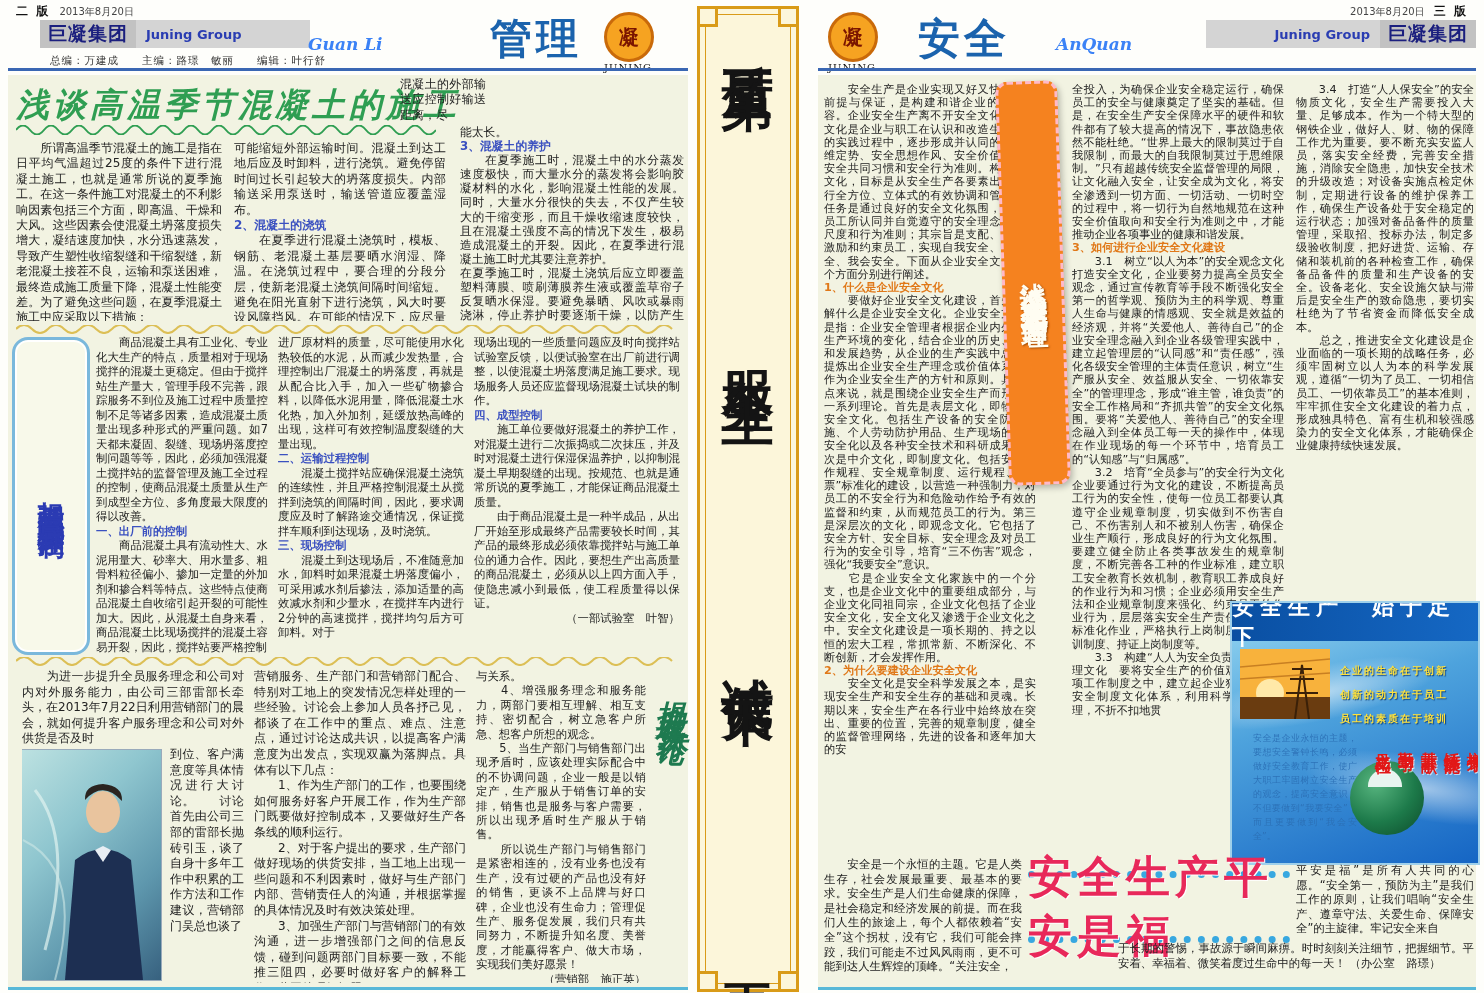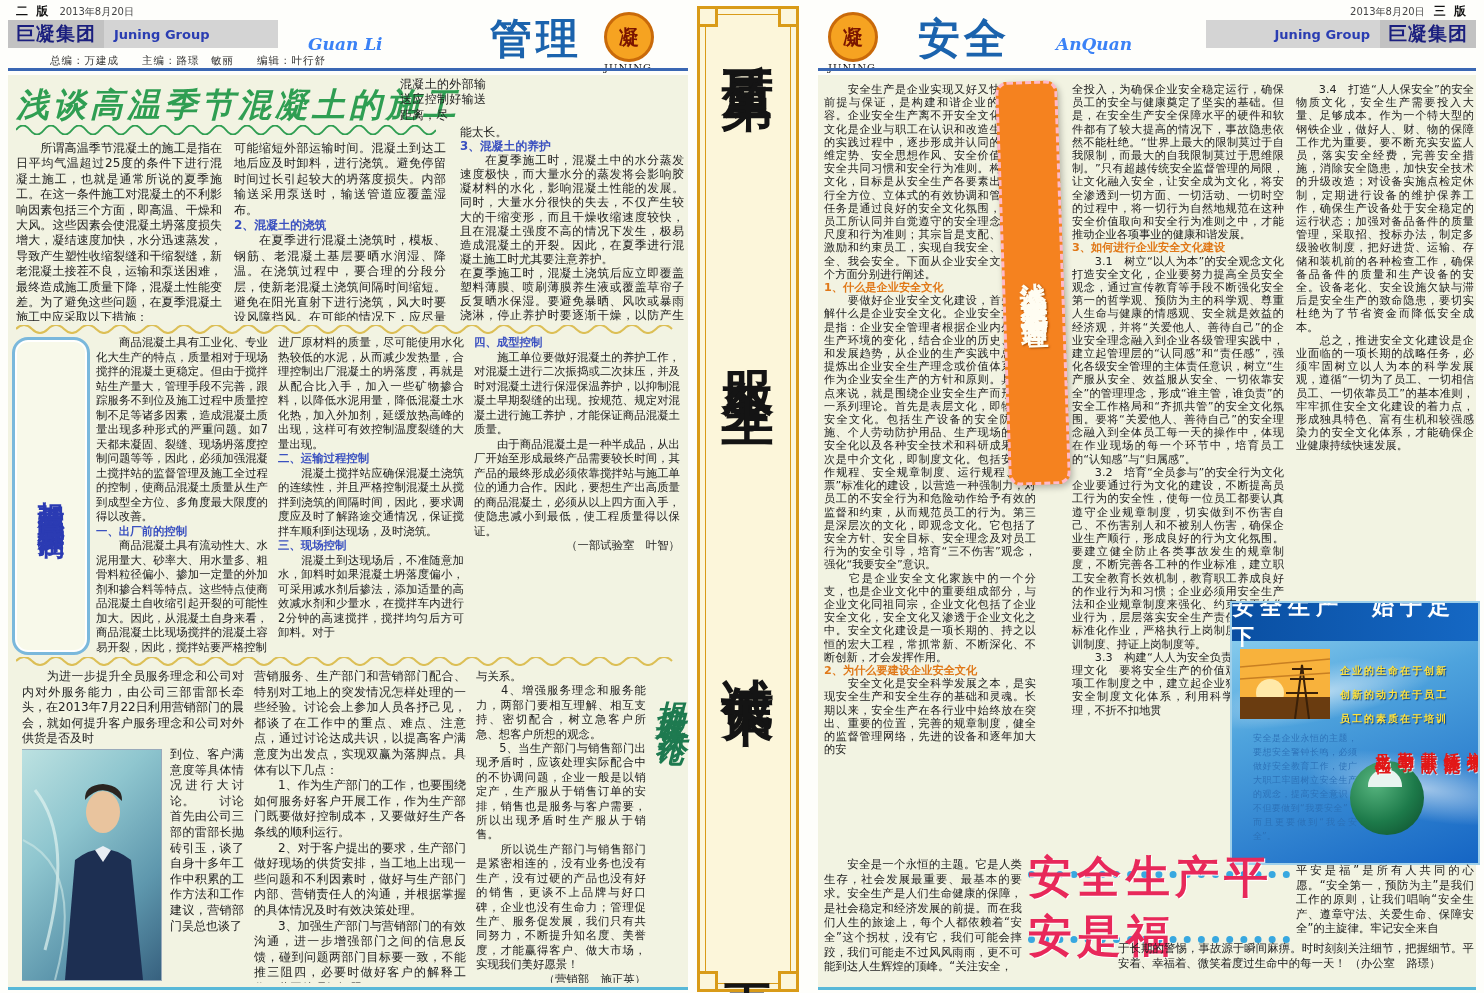--- a/index.html
+++ b/index.html
@@ -3,21 +3,21 @@
 <meta charset="utf-8">
 <style>
   html,body{margin:0;padding:0;background:#ffffff;}
   #sheet{position:relative;width:1484px;height:993px;background:#fefefb;overflow:hidden;
          font-family:"DejaVu Sans","Liberation Sans",sans-serif;color:#222;}
   .abs{position:absolute;}
   
   .meta{font-size:10px;color:#444;}
   .meta b{font-size:12px;color:#111;letter-spacing:2px;margin:0 6px;}
   
-  .grayband{background:#d4d4d4;height:28px;display:flex;align-items:center;}
+  .grayband{background:#d4d4d4;height:28px;display:flex;align-items:center;margin-left:32px;}
   .graydark{background:#c2c2c2;height:28px;display:flex;align-items:center;padding:0 8px;}
   .brand-cn{font-size:19px;font-weight:800;color:#1b1f7e;letter-spacing:1px;}
   .brand-en{font-size:13px;font-weight:700;color:#2a3db2;padding:0 10px;}
   .byline{font-size:10.5px;color:#333;letter-spacing:1px;}
   .pinyin{font-family:"DejaVu Serif","Liberation Serif",serif;font-style:italic;font-weight:700;
           font-size:17px;color:#3b82f6;}
   .section-big{font-size:42px;font-weight:900;color:#1b63ad;letter-spacing:4px;line-height:1;}
   .blue-rule{height:3px;background:#3a67b3;}
   
   .logo{width:46px;text-align:center;}
@@ -173,22 +173,23 @@
         <div class="para">　　商品混凝土具有流动性大、水泥用量大、砂率大、用水量多、粗骨料粒径偏小、掺加一定量的外加剂和掺合料等特点。这些特点使商品混凝土自收缩引起开裂的可能性加大。因此，从混凝土自身来看，商品混凝土比现场搅拌的混凝土容易开裂，因此，搅拌站要严格控制</div>
       </div>
     <div class="abs col lm lm-col" style="left:270px;top:260px;width:186px;height:318px;">
         <div class="para">进厂原材料的质量，尽可能使用水化热较低的水泥，从而减少发热量，合理控制出厂混凝土的坍落度，再就是从配合比入手，加入一些矿物掺合料，以降低水泥用量，降低混凝土水化热，加入外加剂，延缓放热高峰的出现，这样可有效控制温度裂缝的大量出现。</div>
         <div class="subhead">二、运输过程控制</div>
         <div class="para">　　混凝土搅拌站应确保混凝土浇筑的连续性，并且严格控制混凝土从搅拌到浇筑的间隔时间，因此，要求调度应及时了解路途交通情况，保证搅拌车顺利到达现场，及时浇筑。</div>
         <div class="subhead">三、现场控制</div>
         <div class="para">　　混凝土到达现场后，不准随意加水，卸料时如果混凝土坍落度偏小，可采用减水剂后掺法，添加适量的高效减水剂和少量水，在搅拌车内进行2分钟的高速搅拌，搅拌均匀后方可卸料。对于</div>
       </div>
     <div class="abs col lm lm-col" style="left:466px;top:260px;width:206px;height:318px;">
+        <div class="para">现场出现的一些质量问题应及时向搅拌站试验室反馈，以便试验室在出厂前进行调整，以使混凝土坍落度满足施工要求。现场服务人员还应监督现场混凝土试块的制作。</div>
         <div class="subhead">四、成型控制</div>
-        <div class="para">　　施工单位要做好混凝土的养护工作，对混凝土进行二次振捣或二次抹压，并及时对混凝土进行保湿保温养护，以抑制混凝土早期裂缝的出现。按规范、规定对混凝土进行施工养护，才能保证商品混凝土质量。</div>
+        <div class="para">　　施工单位要做好混凝土的养护工作，对混凝土进行二次振捣或二次抹压，并及时对混凝土进行保湿保温养护，以抑制混凝土早期裂缝的出现。按规范、也就是通常所说的夏季施工，才能保证商品混凝土质量。</div>
         <div class="para">　　由于商品混凝土是一种半成品，从出厂开始至形成最终产品需要较长时间，其产品的最终形成必须依靠搅拌站与施工单位的通力合作。因此，要想生产出高质量的商品混凝土，必须从以上四方面入手，使隐患减小到最低，使工程质量得以保证。</div>
         <div class="sign">（一部试验室　叶智）</div>
       </div>
 
     <svg class="abs wave" style="left:8px;top:582px;" width="664" height="9">
       <path d="M0 4 q8 -8 16 0 t16 0 t16 0 t16 0 t16 0 t16 0 t16 0 t16 0 t16 0 t16 0 t16 0 t16 0 t16 0 t16 0 t16 0 t16 0 t16 0 t16 0 t16 0 t16 0 t16 0 t16 0 t16 0 t16 0 t16 0 t16 0 t16 0 t16 0 t16 0 t16 0 t16 0 t16 0 t16 0 t16 0 t16 0 t16 0 t16 0 t16 0 t16 0 t16 0 t16 0" stroke="#dcbf56" stroke-width="2" fill="none"></path>
     </svg>
 
     <div class="abs col lb lb-col" style="left:14px;top:594px;width:222px;height:314px;">
       <p class="para">　　为进一步提升全员服务理念和公司对内对外服务能力，由公司三部雷部长牵头，在2013年7月22日利用营销部门的晨会，就如何提升客户服务理念和公司对外供货是否及时</p>

